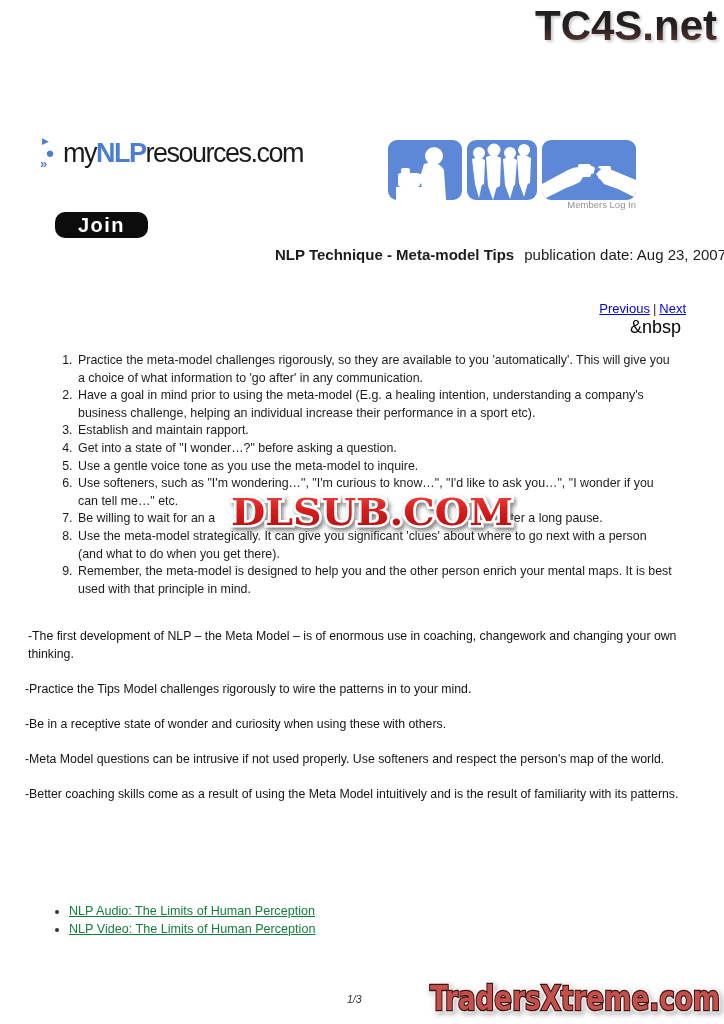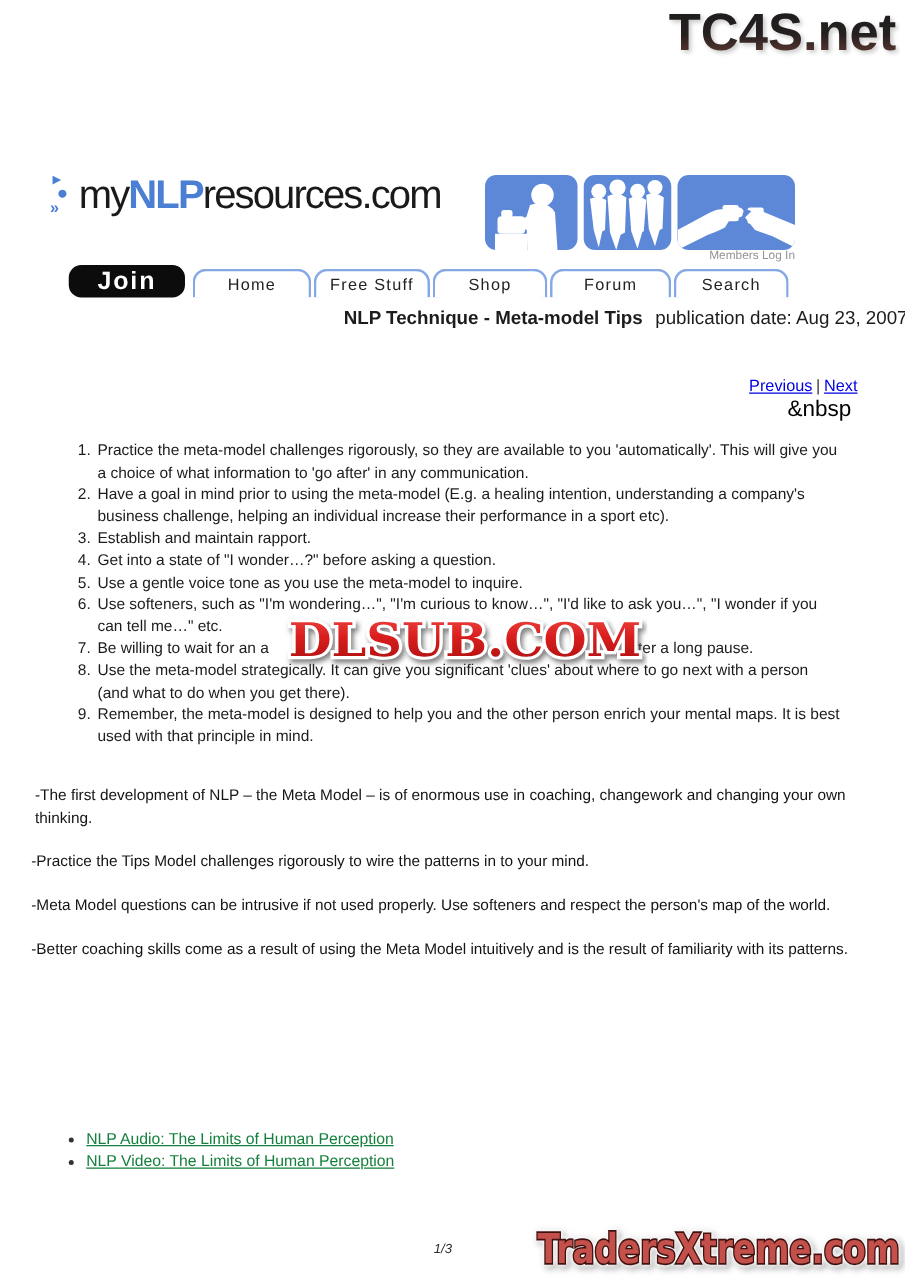--- a/index.html
+++ b/index.html
@@ -10,21 +10,21 @@
   }
   
   .tc4s{position:absolute;top:2px;right:4px;width:188px;height:48px;}
   
   .header{position:absolute;left:40px;top:137px;width:350px;}
   .logo-line{display:flex;align-items:center;}
   .logo-icon{width:20px;margin-right:3px;display:flex;flex-direction:column;align-items:center;line-height:1;color:#4a7fd4;}
   .logo-icon .g1{font-size:9px;align-self:flex-start;margin-left:2px;}
   .logo-icon .g2{font-size:15px;margin:-1px 0;}
   .logo-icon .g3{font-size:13px;font-weight:bold;align-self:flex-start;margin-top:-2px;}
-  .logo-text{font-size:32px;letter-spacing:-1.5px;color:#1a1a1a;white-space:nowrap;}
+  .logo-text{font-size:27px;letter-spacing:-1.5px;color:#1a1a1a;white-space:nowrap;}
   .logo-text .hl{color:#4a7fd4;font-weight:bold;}
   .tagline{margin-top:3px;font-size:15.5px;color:#3c3c3c;letter-spacing:0.2px;white-space:nowrap;}
   .tagline .sep{color:#4a7fd4;font-weight:bold;padding:0 4px;}
   
   .tiles{position:absolute;left:388px;top:140px;display:flex;gap:5px;}
   .tile{background:#5d88d8;border-radius:9px;height:60px;overflow:hidden;}
   .tile svg{display:block;}
   .members{position:absolute;left:388px;top:199px;width:248px;text-align:right;font-size:9.5px;color:#949494;}
   
   .navbar{position:absolute;left:55px;top:212px;display:flex;align-items:flex-end;}
@@ -131,27 +131,20 @@
         <circle cx="56" cy="32" r="4" fill="#5d88d8"></circle>
         <path d="M94 40 L70 30 Q62 27 58 30 L54 34 L62 44 Q70 47 76 49 L94 58 Z"></path>
       </g>
     </svg>
   </div>
 </div>
 <div class="members">Members Log In</div>
 
 <div class="navbar">
   <div class="join">Join Now</div>
-  <div style="display:flex;align-items:flex-end;">
-      <div class="tab w0">Home</div>
-      <div class="tab w1">Free Stuff</div>
-      <div class="tab w2">Shop</div>
-      <div class="tab w3">Forum</div>
-      <div class="tab w4">Search</div>
-    </div>
 </div>
 
 <div class="title-line">
   <span class="t">NLP Technique - Meta-model Tips</span><span class="p">publication date: Aug 23, 2007</span>
 </div>
 
 <div class="pager">
   <a>Previous</a><span class="bar">|</span><a>Next</a>
 </div>
 <div class="nbsp">&amp;nbsp</div>
@@ -179,20 +172,21 @@
         <stop offset="1" stop-color="#a80f0f"></stop>
       </linearGradient>
     </defs>
     <text x="146" y="37" text-anchor="middle" font-family="DejaVu Serif, serif" font-size="37" font-weight="bold" textLength="282" lengthAdjust="spacingAndGlyphs" fill="url(#dlgrad)" stroke="#ffffff" stroke-width="5" paint-order="stroke" style="filter:drop-shadow(2px 3px 2px rgba(90,90,90,0.75));">DLSUB.COM</text>
   </svg>
 </div>
 
 <div class="notes">
     <p class="first">-The first development of NLP – the Meta Model – is of enormous use in coaching, changework and changing your own thinking.</p>
     <p>-Practice the Tips Model challenges rigorously to wire the patterns in to your mind.</p>
+    <p>-Be in a receptive state of wonder and curiosity when using these with others.</p>
     <p>-Meta Model questions can be intrusive if not used properly. Use softeners and respect the person's map of the world.</p>
     <p>-Better coaching skills come as a result of using the Meta Model intuitively and is the result of familiarity with its patterns.</p>
   </div>
 
 <div class="res-links">
   <ul>
       <li><a>NLP Audio: The Limits of Human Perception</a></li>
       <li><a>NLP Video: The Limits of Human Perception</a></li>
     </ul>
 </div>

